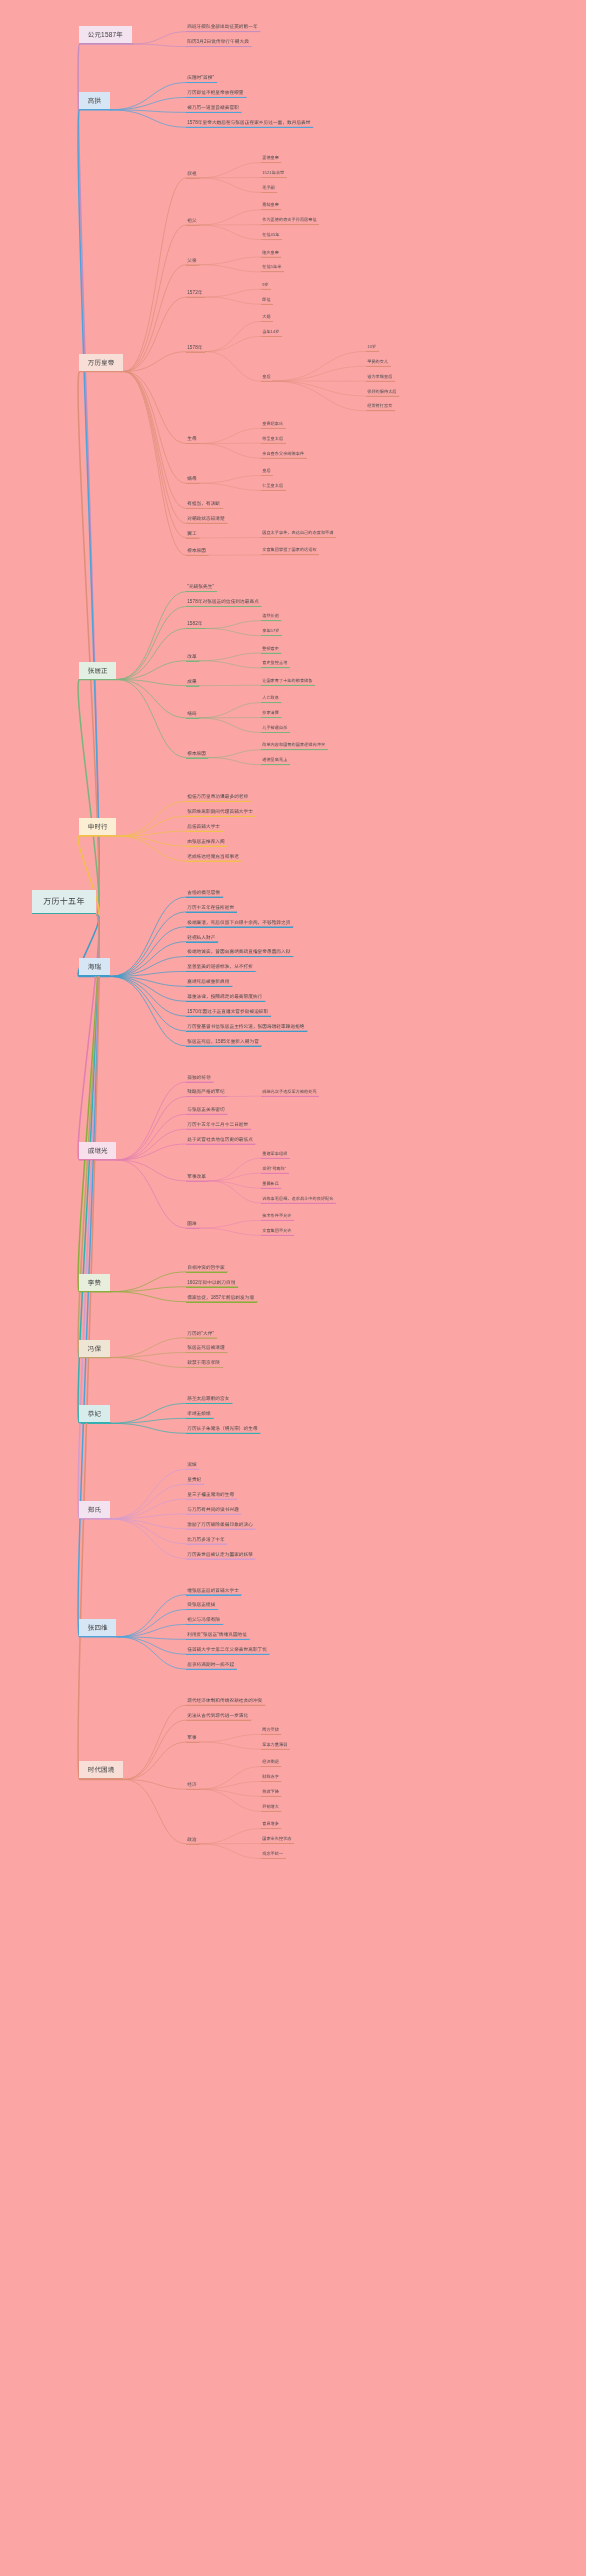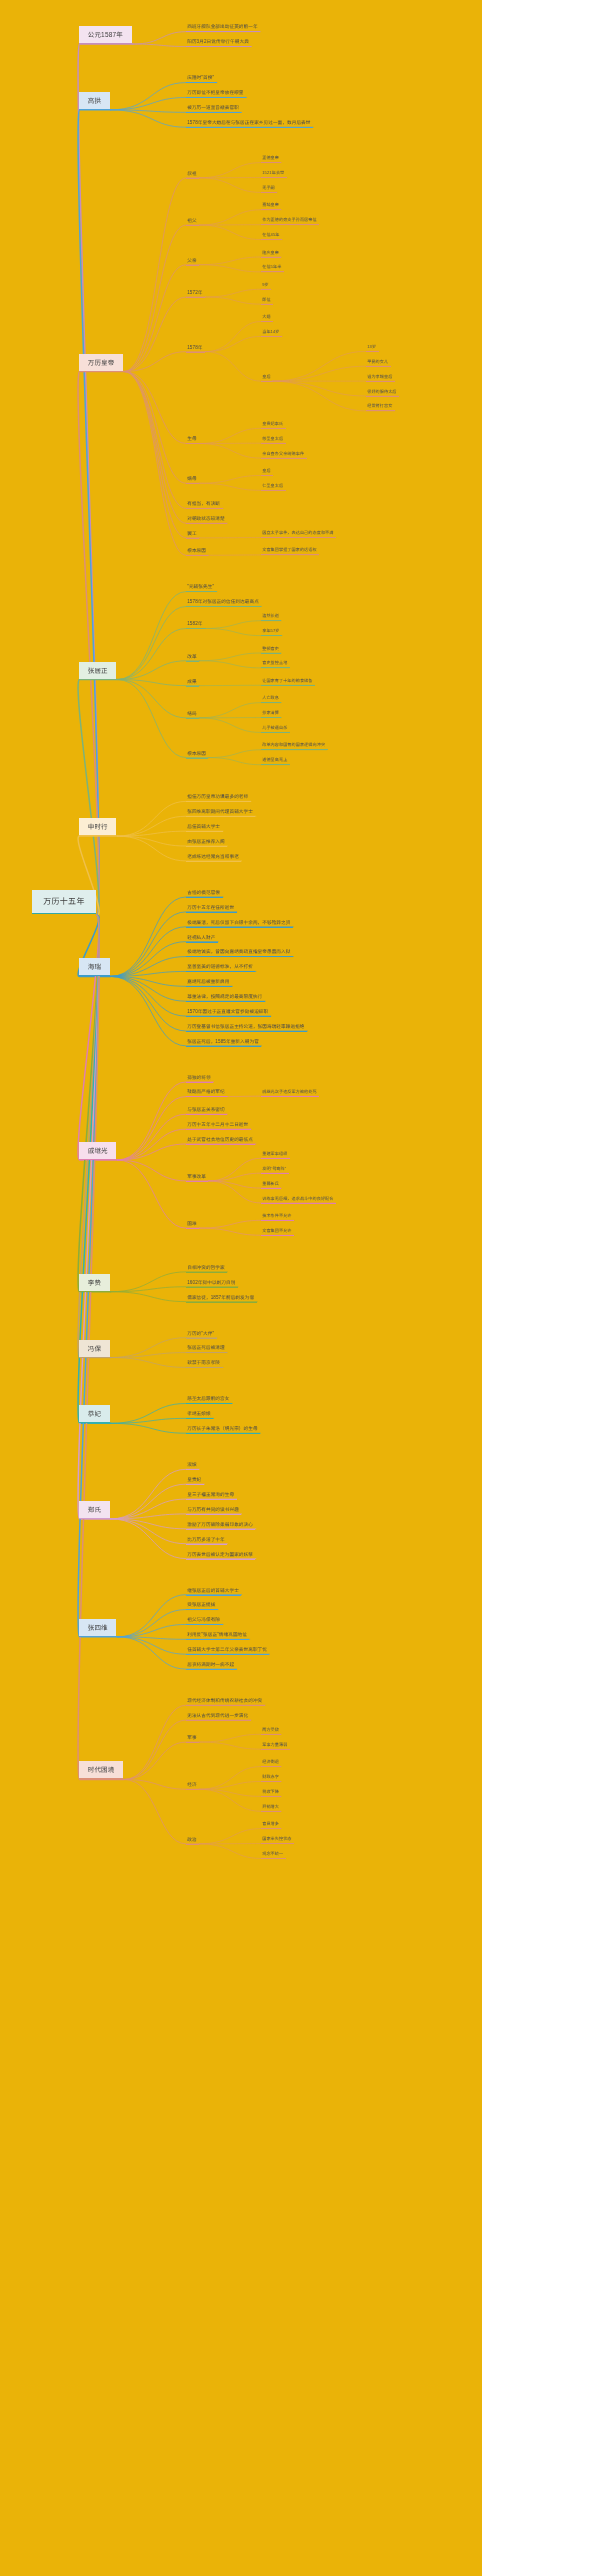--- a/index.html
+++ b/index.html
@@ -4,23 +4,23 @@
 <title>万历十五年 思维导图</title>
 <style>
   * { box-sizing: border-box; }
   html, body {
     margin: 0; padding: 0;
     background: #ffffff;
     font-family: "Liberation Sans", "DejaVu Sans", sans-serif;
   }
   #canvas {
     position: relative;
-    width: 482px;
+    width: 586px;
     height: 2576px;
-    background: #eab308;
+    background: #fca5a5;
     overflow: hidden;
   }
   #wires {
     position: absolute;
     left: 0; top: 0;
     width: 590px; height: 2576px;
     pointer-events: none;
   }
   .node {
     position: absolute;

